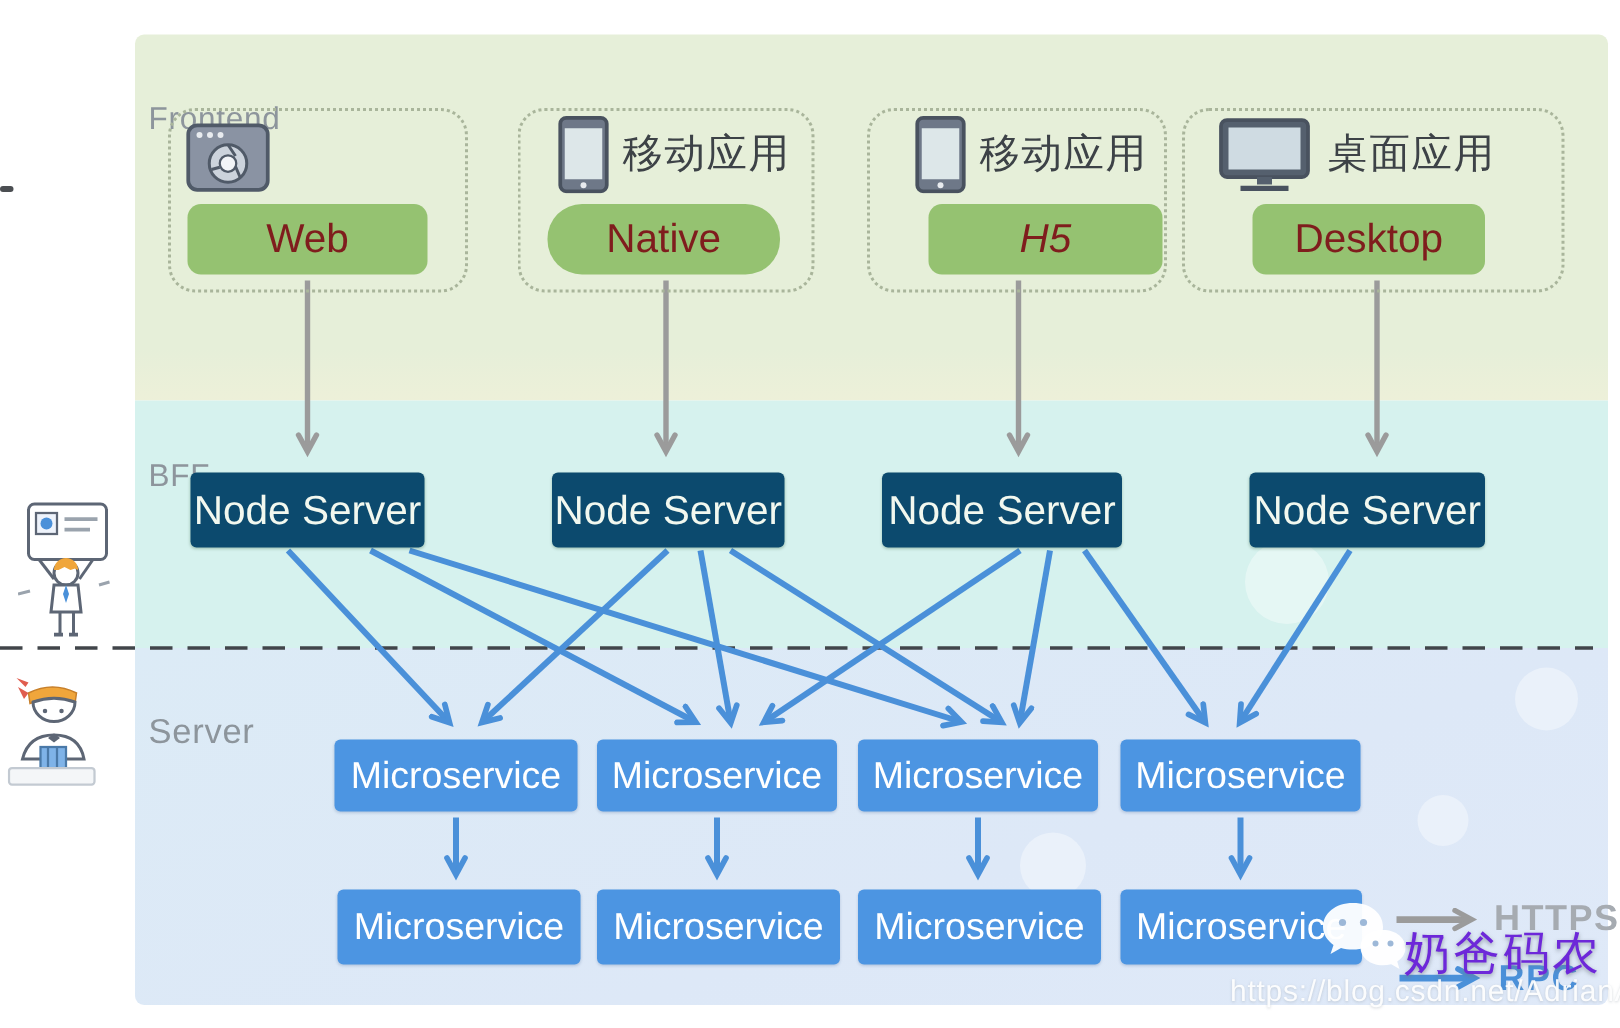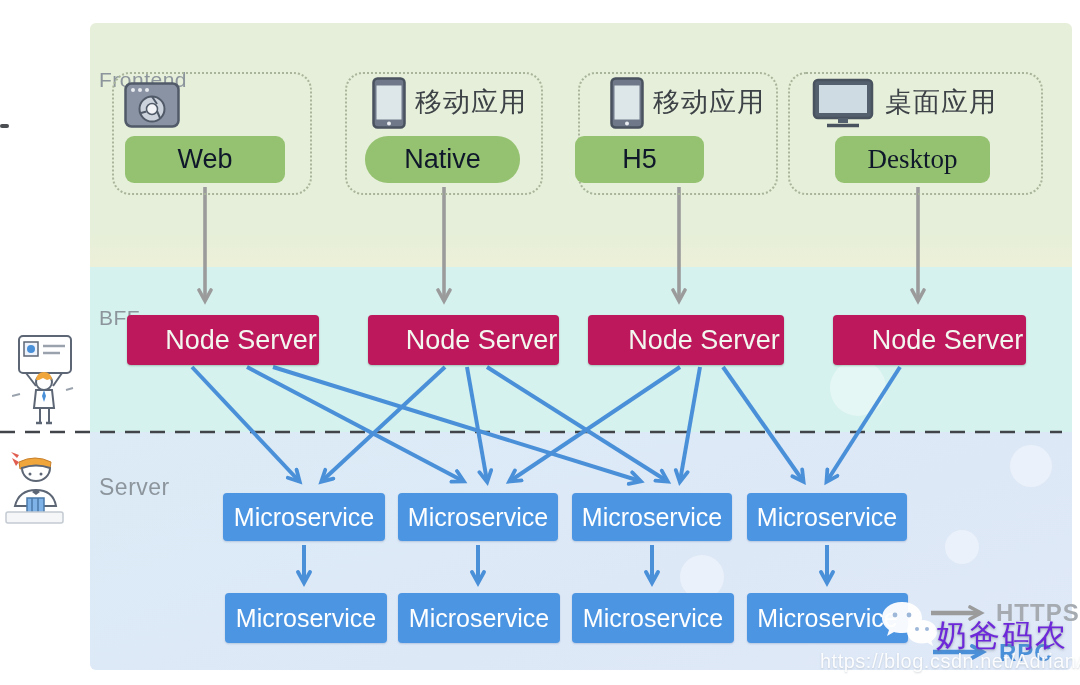--- a/index.html
+++ b/index.html
@@ -6,24 +6,24 @@
   .canvas{position:relative;width:1080px;height:685px;background:#fff;overflow:hidden;
           font-family:"Liberation Sans","DejaVu Sans",sans-serif;}
   .band{position:absolute;left:90px;width:982px;}
   .band-frontend{top:23px;height:244px;background:linear-gradient(180deg,#e6efd9 0%,#e6efd9 86%,#edf0d9 100%);border-radius:6px 6px 0 0;}
   .band-bff{top:267px;height:165px;background:#d6f2ee;}
   .band-backend{top:432px;height:238px;background:linear-gradient(160deg,#dcebf6 0%,#dde8f7 60%,#dfe9f8 100%);border-radius:0 0 6px 6px;}
   .section-label{position:absolute;font-size:21px;color:#8d959c;letter-spacing:.5px;margin-top:36px;}
   .bokeh{position:absolute;border-radius:50%;background:rgba(255,255,255,.38);}
   .card{position:absolute;top:72px;height:123px;border:2px dotted #a9b59b;border-radius:18px;box-sizing:border-box;}
   .card-title{position:absolute;top:84px;font-size:27px;color:#3d4247;letter-spacing:1px;}
-  .pill-btn{position:absolute;top:136px;height:47px;background:#95c271;border-radius:9px;color:#0f172a;
+  .pill-btn{position:absolute;top:136px;height:47px;background:#95c271;border-radius:9px;color:#7f1d1d;
             font-size:27px;display:flex;align-items:center;justify-content:center;box-sizing:border-box;}
-  .node-box{position:absolute;top:315px;height:50px;background:#be185d;border-radius:4px;color:#f2f8ef;
-            font-size:27px;display:flex;align-items:center;justify-content:center;box-shadow:0 1px 2px rgba(0,60,20,.25);padding-left:36px;}
+  .node-box{position:absolute;top:315px;height:50px;background:#0c4a6e;border-radius:4px;color:#f2f8ef;
+            font-size:27px;display:flex;align-items:center;justify-content:center;box-shadow:0 1px 2px rgba(0,60,20,.25);}
   .ms-box{position:absolute;height:48px;background:#4c95e2;border-radius:4px;color:#fff;
           font-size:25px;display:flex;align-items:center;justify-content:center;box-shadow:0 1px 2px rgba(20,60,120,.2);}
   .ms-row1{top:493px;}
   .ms-row2{top:593px;height:50px;}
   .icon{position:absolute;}
   svg.overlay{position:absolute;left:0;top:0;pointer-events:none;}
   .legend-text{position:absolute;font-size:24px;font-weight:bold;letter-spacing:1px;}
   .legend-https{left:996px;top:599px;color:#a6abb1;}
   .legend-rpc{left:999px;top:639px;color:#4a90d9;}
   .wm-name{position:absolute;left:936px;top:615px;font-size:31px;color:#6d28d9;letter-spacing:2px;
@@ -116,32 +116,32 @@
   <div class="pill-btn" style="left:365px;width:155px;border-radius:23px;">Native</div>
 
   <span class="icon" style="left:610px;top:77px;">
     <svg width="34" height="52" viewBox="0 0 34 52">
       <rect x="1.5" y="1.5" width="31" height="49" rx="4" fill="#6e7888" stroke="#49525f" stroke-width="2.5"></rect>
       <rect x="4.5" y="8.5" width="25" height="34" fill="#dde7e9"></rect>
       <circle cx="17" cy="46.5" r="2" fill="#e8ebef"></circle>
     </svg>
   </span>
   <div class="card-title" style="left:653px;">移动应用</div>
-  <div class="pill-btn" style="left:575px;width:129px;">H5</div>
+  <div class="pill-btn" style="left:619px;width:156px;font-style:italic;">H5</div>
 
   <span class="icon" style="left:812px;top:78px;">
     <svg width="62" height="50" viewBox="0 0 62 50">
       <rect x="2" y="2" width="58" height="38" rx="4" fill="#55606e" stroke="#49525f" stroke-width="2.5"></rect>
       <rect x="7" y="7" width="48" height="28" fill="#cfdbe2"></rect>
       <rect x="26" y="40" width="10" height="5" fill="#55606e"></rect>
       <line x1="15" y1="47.5" x2="47" y2="47.5" stroke="#49525f" stroke-width="3.5"></line>
     </svg>
   </span>
   <div class="card-title" style="left:885px;text-align:right;">桌面应用</div>
-  <div class="pill-btn" style="left:835px;width:155px;font-family:Liberation Serif, serif;">Desktop</div>
+  <div class="pill-btn" style="left:835px;width:155px;">Desktop</div>
 
   <div class="node-box" style="left:127px;width:156px;">Node Server</div>
   <div class="node-box" style="left:368px;width:155px;">Node Server</div>
   <div class="node-box" style="left:588px;width:160px;">Node Server</div>
   <div class="node-box" style="left:833px;width:157px;">Node Server</div>
 
   <div class="ms-box ms-row1" style="left:223px;width:162px;">Microservice</div>
   <div class="ms-box ms-row1" style="left:398px;width:160px;">Microservice</div>
   <div class="ms-box ms-row1" style="left:572px;width:160px;">Microservice</div>
   <div class="ms-box ms-row1" style="left:747px;width:160px;">Microservice</div>

